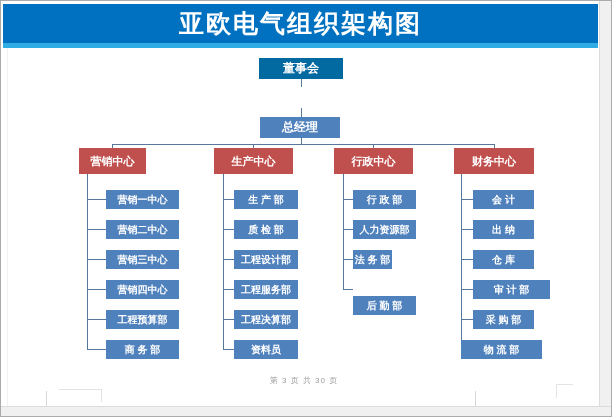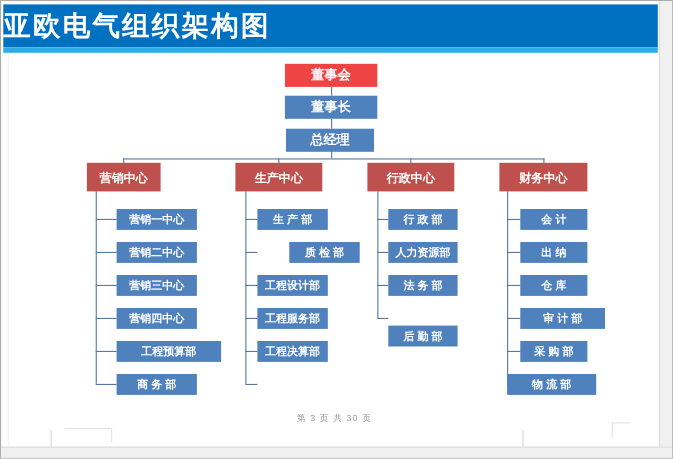--- a/index.html
+++ b/index.html
@@ -1,22 +1,22 @@
 <!DOCTYPE html>
 <html><head>
 <meta charset="utf-8">
 <style>
   html,body{margin:0;padding:0;background:#d9d9d9;font-family:"Liberation Sans",sans-serif;}
   #page{position:relative;width:612px;height:417px;background:#ffffff;border:1px solid #ababab;box-sizing:border-box;overflow:hidden;}
-  .banner{position:absolute;left:2px;top:3px;width:595px;height:39px;background:#0070C0;display:flex;align-items:center;justify-content:flex-start;}
+  .banner{position:absolute;left:2px;top:3px;width:595px;height:39px;background:#0070C0;display:flex;align-items:center;justify-content:center;}
   .banner span{color:#ffffff;font-weight:bold;font-size:25px;letter-spacing:2px;white-space:nowrap;}
   .banner-strip{position:absolute;left:2px;top:42px;width:595px;height:5px;background:#2EACE3;}
   .node{position:absolute;display:flex;align-items:center;justify-content:center;color:#ffffff;font-weight:bold;white-space:nowrap;box-sizing:border-box;}
   .n-top{height:21px;font-size:12px;background:#4F81BD;}
-  .n-root{background:#ef4444;}
+  .n-root{background:#0369a1;}
   .n-head{height:26px;font-size:11px;background:#C0504D;}
   .n-child{height:19px;font-size:10px;background:#4F81BD;}
   .cl{position:absolute;background:#56789B;}
   .mark{position:absolute;background:#e3e3e3;}
   .tick{position:absolute;background:#d8d8d8;}
   .gutter{position:absolute;background:#f0f0f0;}
   .pageedge{position:absolute;background:#f2f2f2;}
   .footer{position:absolute;left:0;top:374px;width:606px;text-align:center;font-size:8px;color:#9a9a9a;letter-spacing:1px;}
 </style>
 </head>
@@ -24,21 +24,20 @@
 
 <div id="page">
 
   <div class="banner">
     <span>亚欧电气组织架构图</span>
   </div>
   <div class="banner-strip"></div>
 
   <div class="node n-top n-root" style="left:258px;top:57px;width:84px;">董事会</div>
   <div class="cl" style="left:300px;top:78px;width:1px;height:8px;"></div>
-  <div class="node n-top" style="left:258px;top:86px;width:84px;">董事长</div>
   <div class="cl" style="left:300px;top:107px;width:1px;height:9px;"></div>
   <div class="node n-top" style="left:259px;top:116px;width:80px;">总经理</div>
 
   <div class="cl" style="left:300px;top:136px;width:1px;height:7px;"></div>
   <div class="cl" style="left:111px;top:143px;width:383px;height:1px;"></div>
   <div class="cl" style="left:111px;top:143px;width:1px;height:5px;"></div>
   <div class="cl" style="left:252px;top:143px;width:1px;height:5px;"></div>
   <div class="cl" style="left:372px;top:143px;width:1px;height:5px;"></div>
   <div class="cl" style="left:493px;top:143px;width:1px;height:5px;"></div>
 
@@ -54,42 +53,43 @@
 
   <div class="cl" style="left:86px;top:198px;width:19px;height:1px;"></div>
   <div class="node n-child" style="left:105px;top:189px;width:73px;">营销一中心</div>
   <div class="cl" style="left:86px;top:228px;width:19px;height:1px;"></div>
   <div class="node n-child" style="left:105px;top:219px;width:73px;">营销二中心</div>
   <div class="cl" style="left:86px;top:258px;width:19px;height:1px;"></div>
   <div class="node n-child" style="left:105px;top:249px;width:73px;">营销三中心</div>
   <div class="cl" style="left:86px;top:288px;width:19px;height:1px;"></div>
   <div class="node n-child" style="left:105px;top:279px;width:73px;">营销四中心</div>
   <div class="cl" style="left:86px;top:318px;width:19px;height:1px;"></div>
-  <div class="node n-child" style="left:105px;top:309px;width:95px;">工程预算部</div>
+  <div class="node n-child" style="left:105px;top:309px;width:73px;">工程预算部</div>
   <div class="cl" style="left:86px;top:348px;width:19px;height:1px;"></div>
   <div class="node n-child" style="left:105px;top:339px;width:73px;">商 务 部</div>
 
   <div class="cl" style="left:222px;top:198px;width:11px;height:1px;"></div>
   <div class="node n-child" style="left:233px;top:189px;width:64px;">生 产 部</div>
   <div class="cl" style="left:222px;top:228px;width:11px;height:1px;"></div>
-  <div class="node n-child" style="left:233px;top:219px;width:64px;margin-left:29px;">质 检 部</div>
+  <div class="node n-child" style="left:233px;top:219px;width:64px;">质 检 部</div>
   <div class="cl" style="left:222px;top:258px;width:11px;height:1px;"></div>
   <div class="node n-child" style="left:233px;top:249px;width:64px;">工程设计部</div>
   <div class="cl" style="left:222px;top:288px;width:11px;height:1px;"></div>
   <div class="node n-child" style="left:233px;top:279px;width:64px;">工程服务部</div>
   <div class="cl" style="left:222px;top:318px;width:11px;height:1px;"></div>
   <div class="node n-child" style="left:233px;top:309px;width:64px;">工程决算部</div>
   <div class="cl" style="left:222px;top:348px;width:11px;height:1px;"></div>
+  <div class="node n-child" style="left:233px;top:339px;width:64px;">资料员</div>
 
   <div class="cl" style="left:342px;top:198px;width:10px;height:1px;"></div>
   <div class="node n-child" style="left:352px;top:189px;width:63px;">行 政 部</div>
   <div class="cl" style="left:342px;top:228px;width:10px;height:1px;"></div>
   <div class="node n-child" style="left:352px;top:219px;width:63px;">人力资源部</div>
   <div class="cl" style="left:342px;top:258px;width:10px;height:1px;"></div>
-  <div class="node n-child" style="left:352px;top:249px;width:63px;">法 务 部</div>
+  <div class="node n-child" style="left:352px;top:249px;width:39px;">法 务 部</div>
   <div class="cl" style="left:342px;top:288px;width:10px;height:1px;"></div>
   <div class="node n-child" style="left:352px;top:279px;width:63px;margin-top:16px;">后 勤 部</div>
 
   <div class="cl" style="left:460px;top:198px;width:12px;height:1px;"></div>
   <div class="node n-child" style="left:472px;top:189px;width:61px;text-align:center;">会 计</div>
   <div class="cl" style="left:460px;top:228px;width:12px;height:1px;"></div>
   <div class="node n-child" style="left:472px;top:219px;width:61px;">出 纳</div>
   <div class="cl" style="left:460px;top:258px;width:12px;height:1px;"></div>
   <div class="node n-child" style="left:472px;top:249px;width:61px;">仓 库</div>
   <div class="cl" style="left:460px;top:288px;width:12px;height:1px;"></div>

